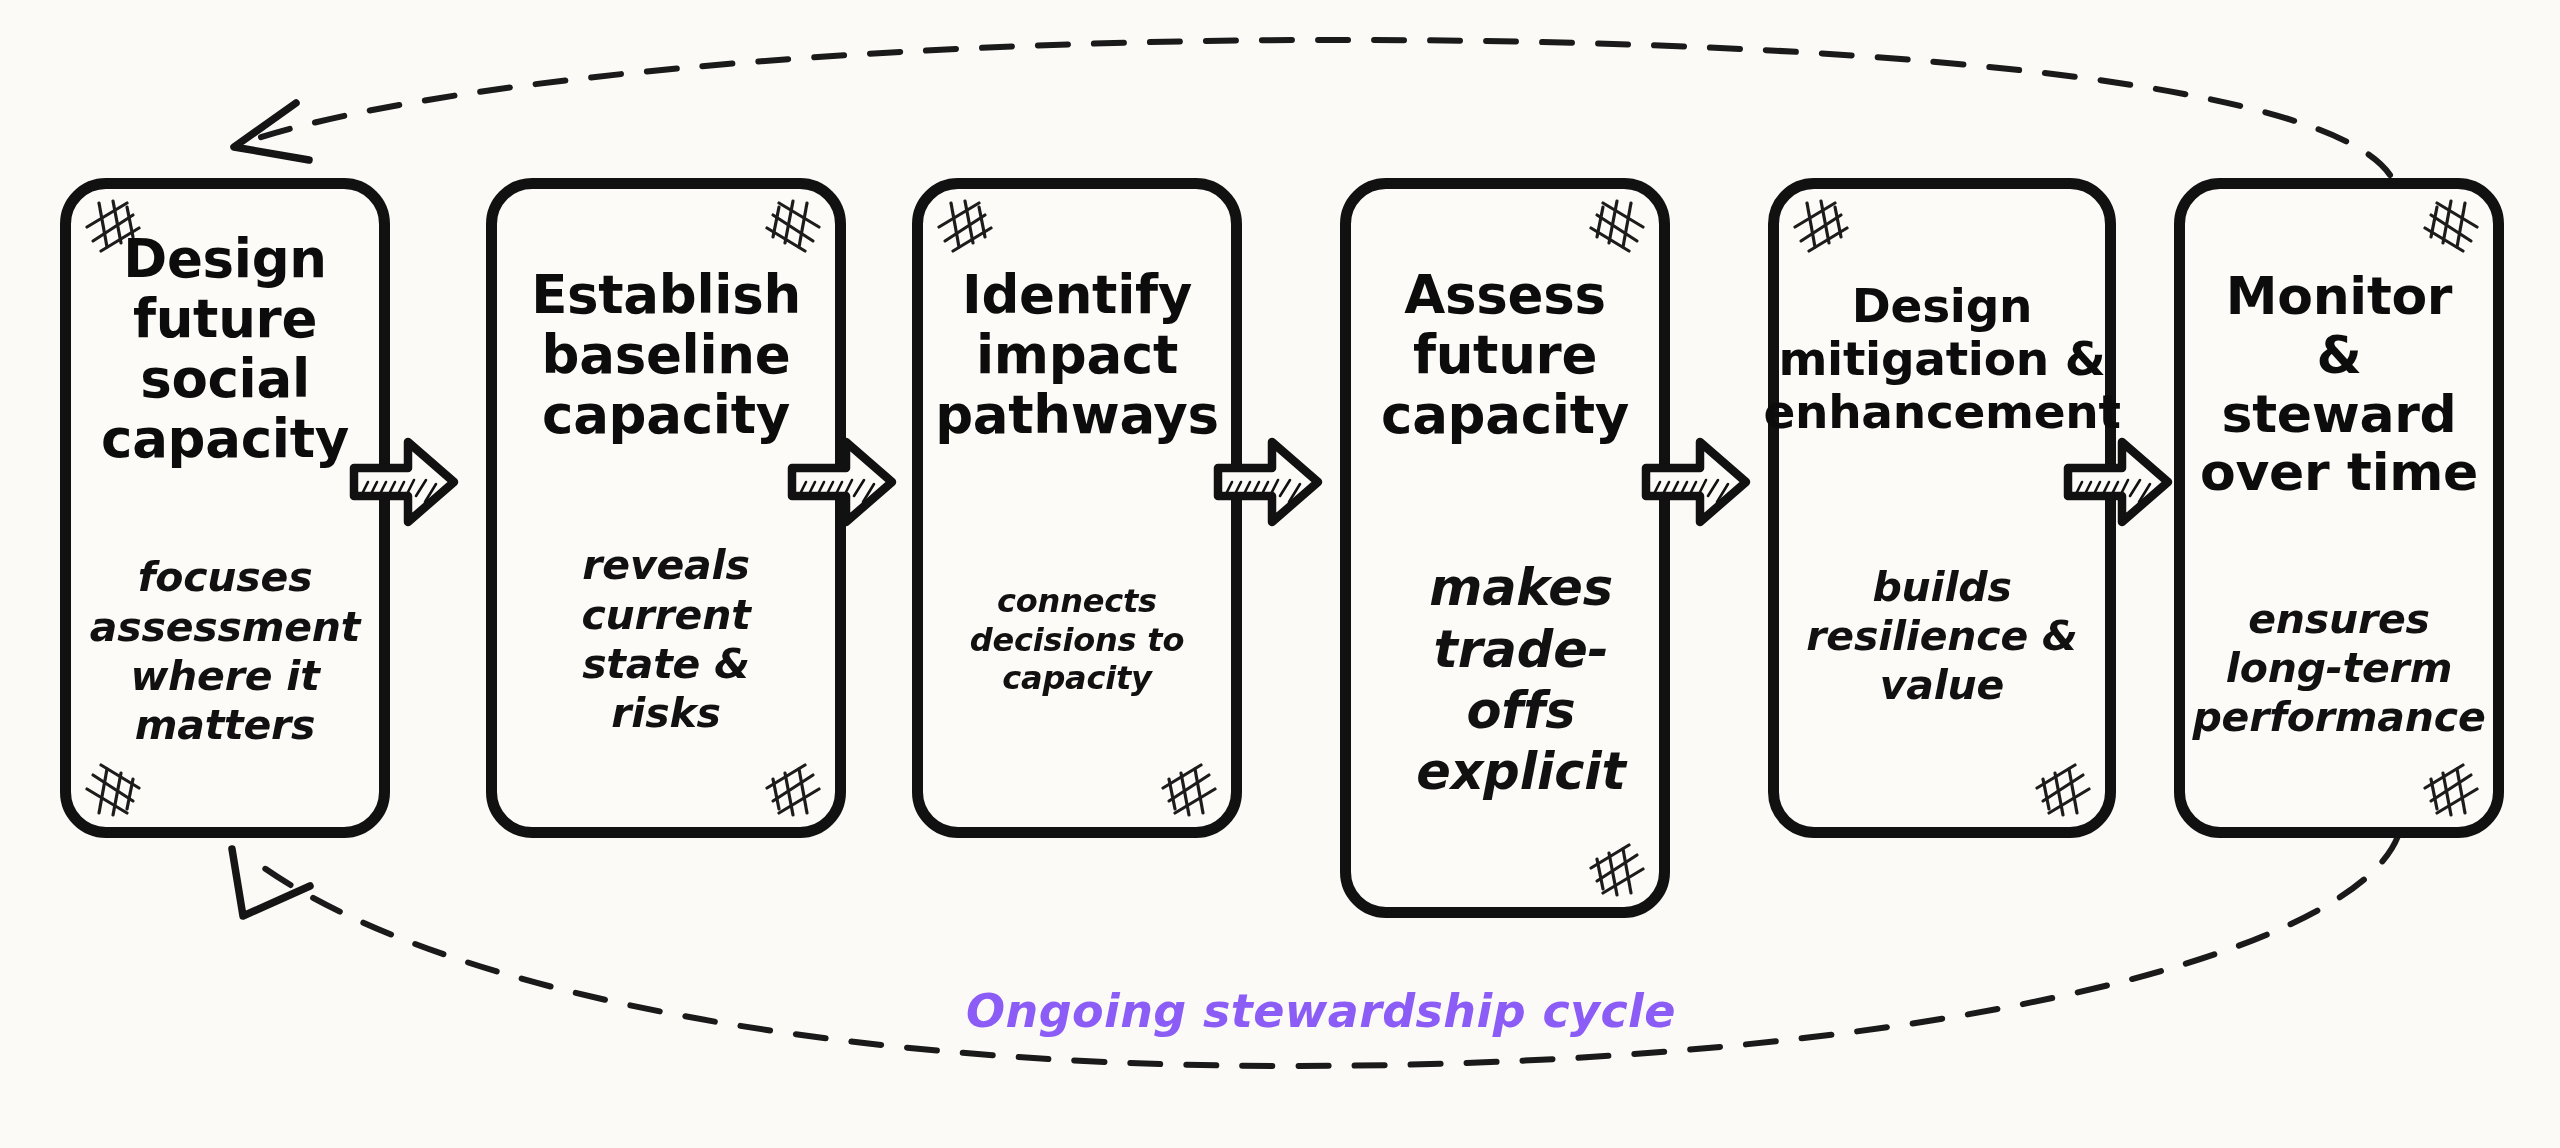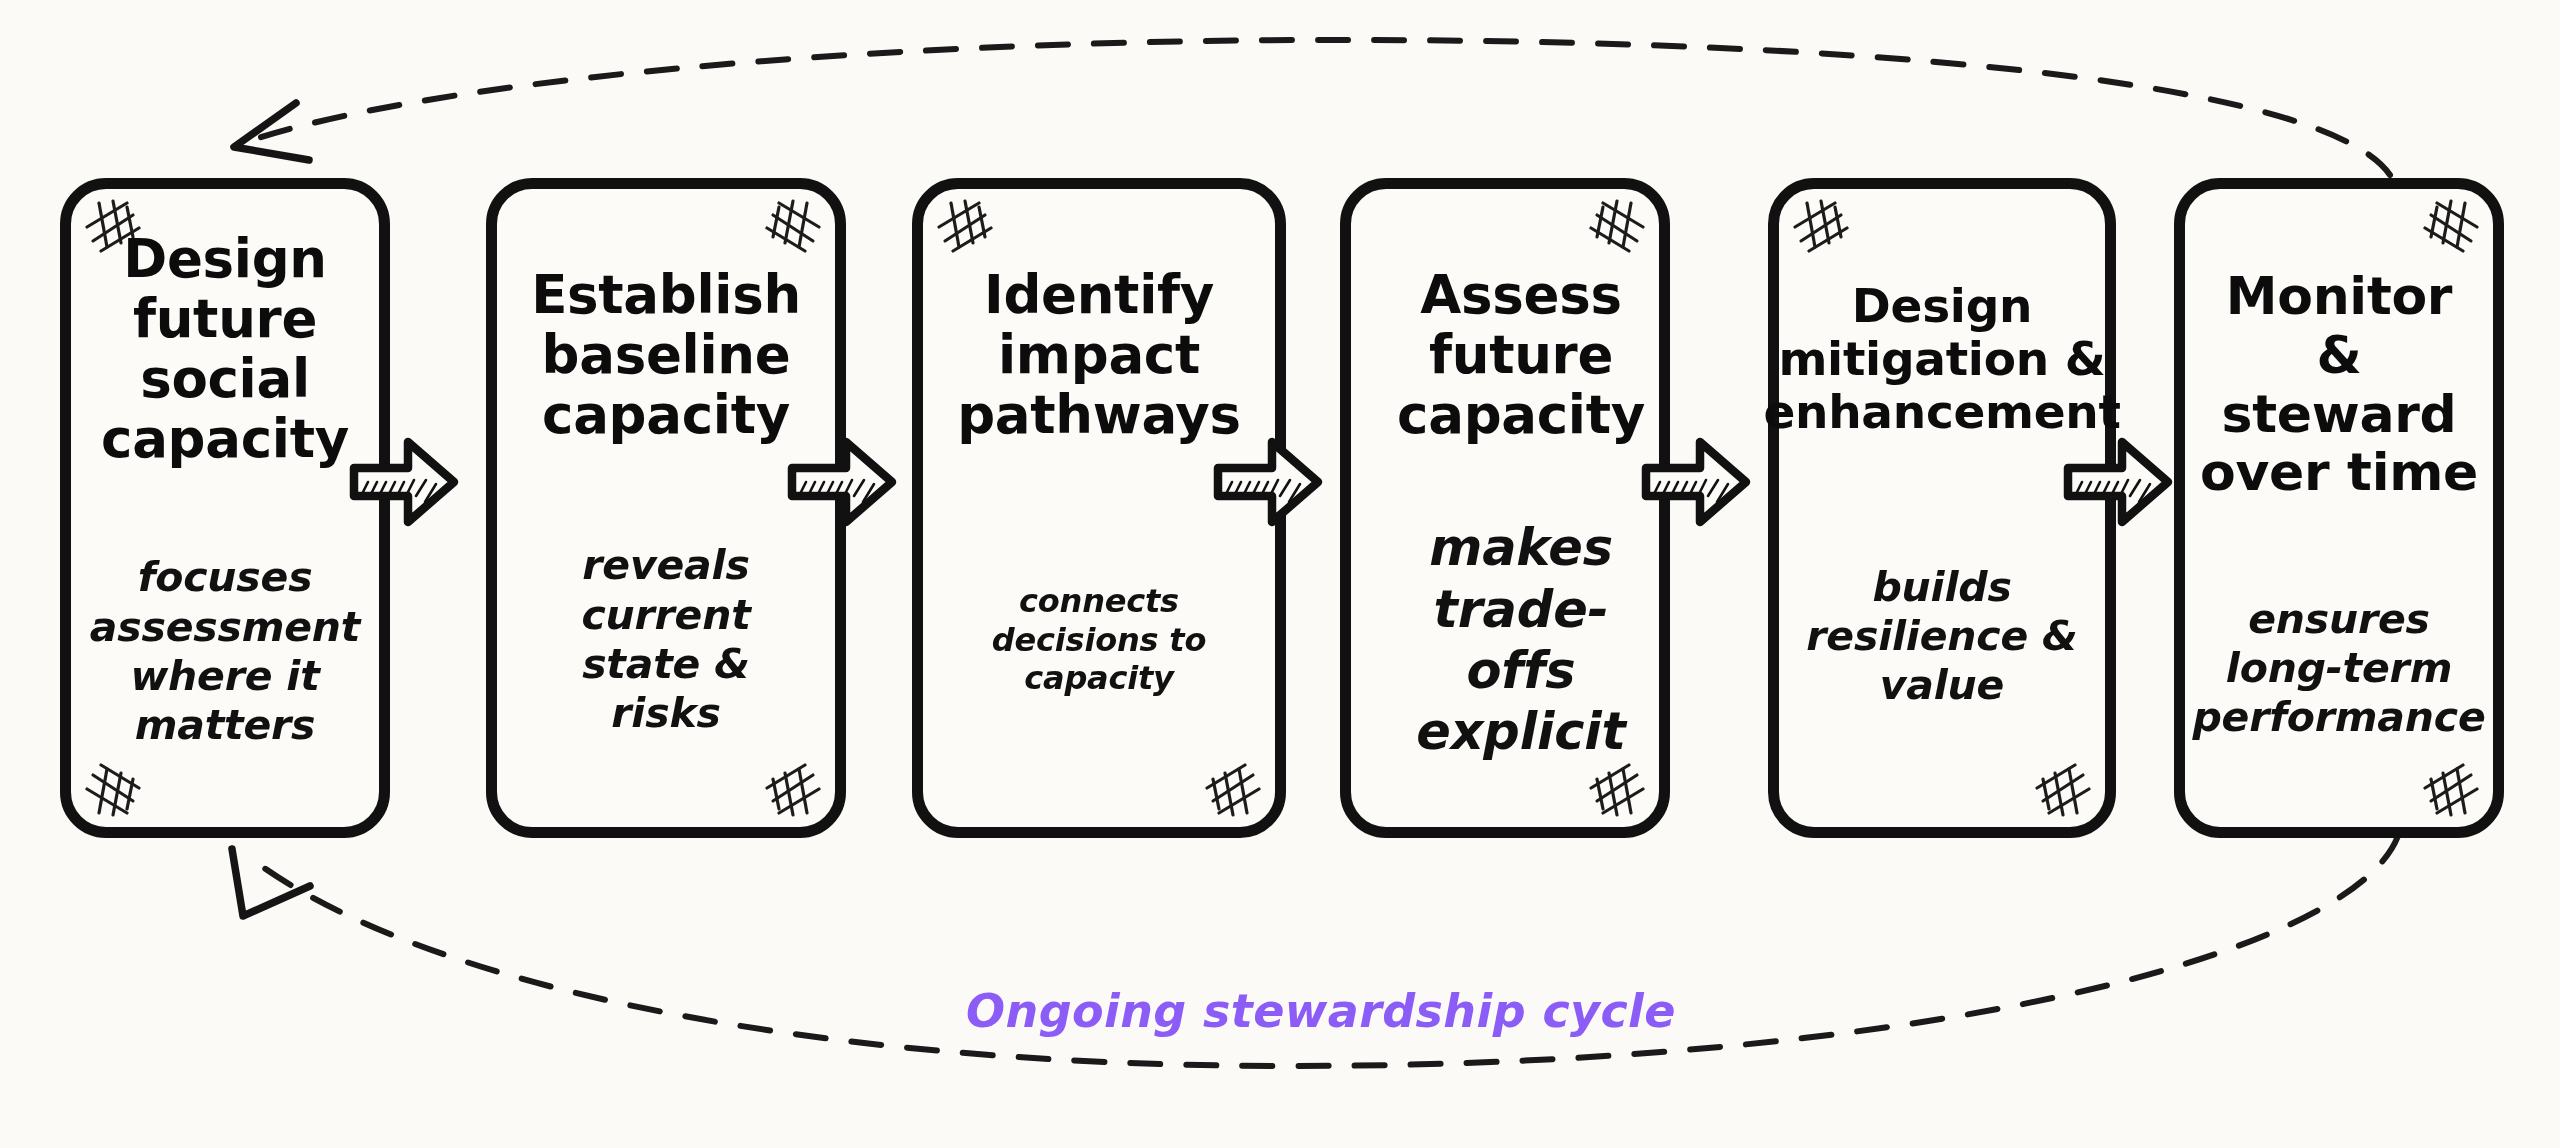--- a/index.html
+++ b/index.html
@@ -178,21 +178,21 @@
         <line x1="23" y1="64" x2="29" y2="52"></line>
       <line x1="32" y1="64" x2="38" y2="52"></line>
         <line x1="41" y1="64" x2="47" y2="52"></line>
       <line x1="50" y1="64" x2="56" y2="52"></line>
         <line x1="59" y1="64" x2="66" y2="50"></line>
       <line x1="68" y1="66" x2="78" y2="50"></line>
         <line x1="77" y1="72" x2="88" y2="54"></line>
     </g>
   </svg>
 
-  <div class="step" style="left:912px;top:178px;width:374px;height:660px;">
+  <div class="step" style="left:912px;top:178px;width:330px;height:660px;">
     <svg class="hatch tl" viewBox="0 0 66 62">
       <g stroke="#111" stroke-width="3.2" stroke-linecap="round" fill="none">
         <line x1="6" y1="30" x2="46" y2="6"></line>
           <line x1="12" y1="44" x2="52" y2="18"></line>
         <line x1="20" y1="54" x2="58" y2="31"></line>
         <line x1="18" y1="6" x2="26" y2="50"></line>
           <line x1="32" y1="4" x2="40" y2="46"></line>
         <line x1="46" y1="10" x2="52" y2="40"></line>
       </g>
     </svg>
@@ -226,21 +226,21 @@
         <line x1="23" y1="64" x2="29" y2="52"></line>
       <line x1="32" y1="64" x2="38" y2="52"></line>
         <line x1="41" y1="64" x2="47" y2="52"></line>
       <line x1="50" y1="64" x2="56" y2="52"></line>
         <line x1="59" y1="64" x2="66" y2="50"></line>
       <line x1="68" y1="66" x2="78" y2="50"></line>
         <line x1="77" y1="72" x2="88" y2="54"></line>
     </g>
   </svg>
 
-  <div class="step" style="left:1340px;top:178px;width:330px;height:660px;align-items:flex-end;">
+  <div class="step" style="left:1340px;top:178px;width:330px;height:740px;">
     <svg class="hatch tr" viewBox="0 0 66 62">
       <g stroke="#111" stroke-width="3.2" stroke-linecap="round" fill="none">
         <line x1="6" y1="30" x2="46" y2="6"></line>
           <line x1="12" y1="44" x2="52" y2="18"></line>
         <line x1="20" y1="54" x2="58" y2="31"></line>
         <line x1="18" y1="6" x2="26" y2="50"></line>
           <line x1="32" y1="4" x2="40" y2="46"></line>
         <line x1="46" y1="10" x2="52" y2="40"></line>
       </g>
     </svg>

